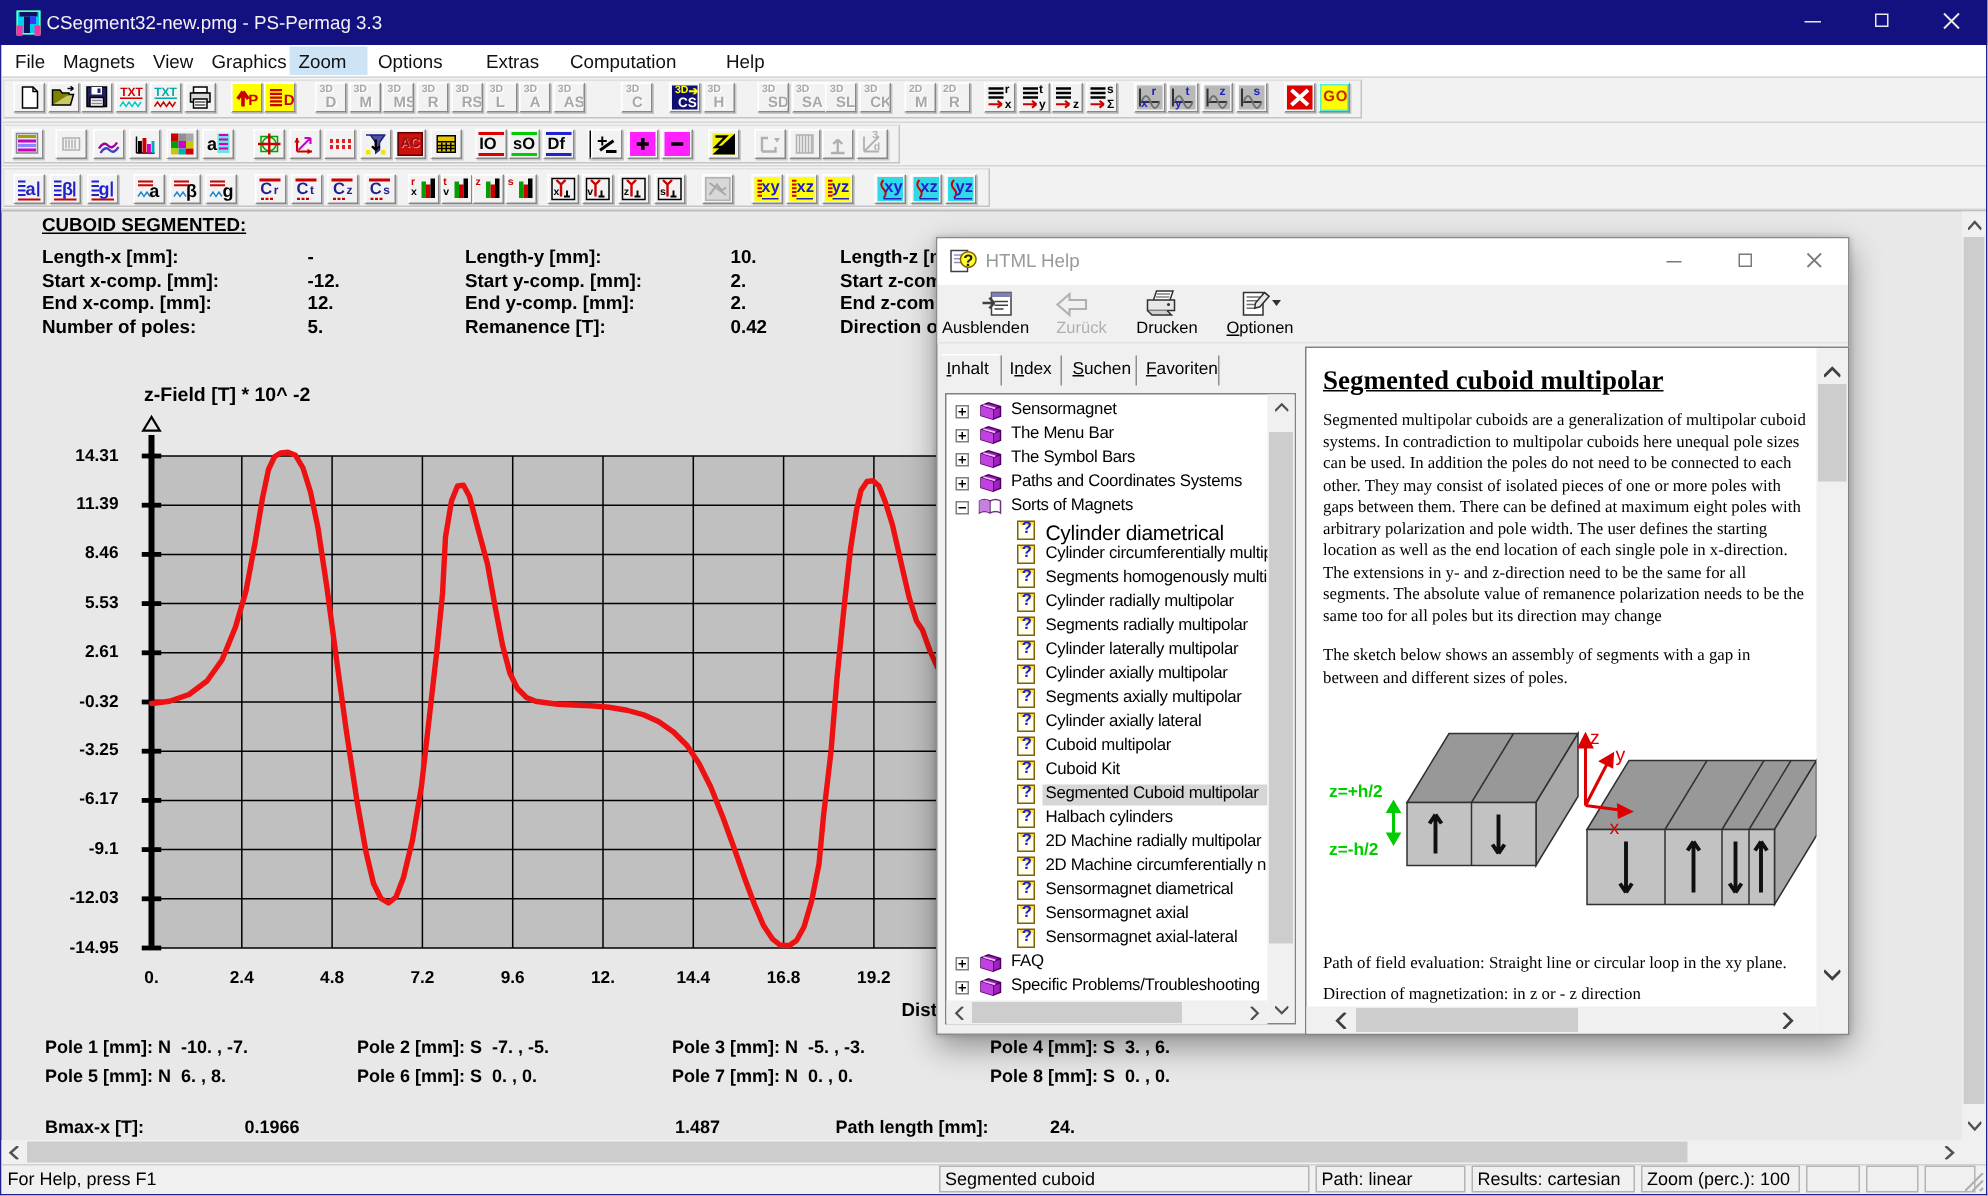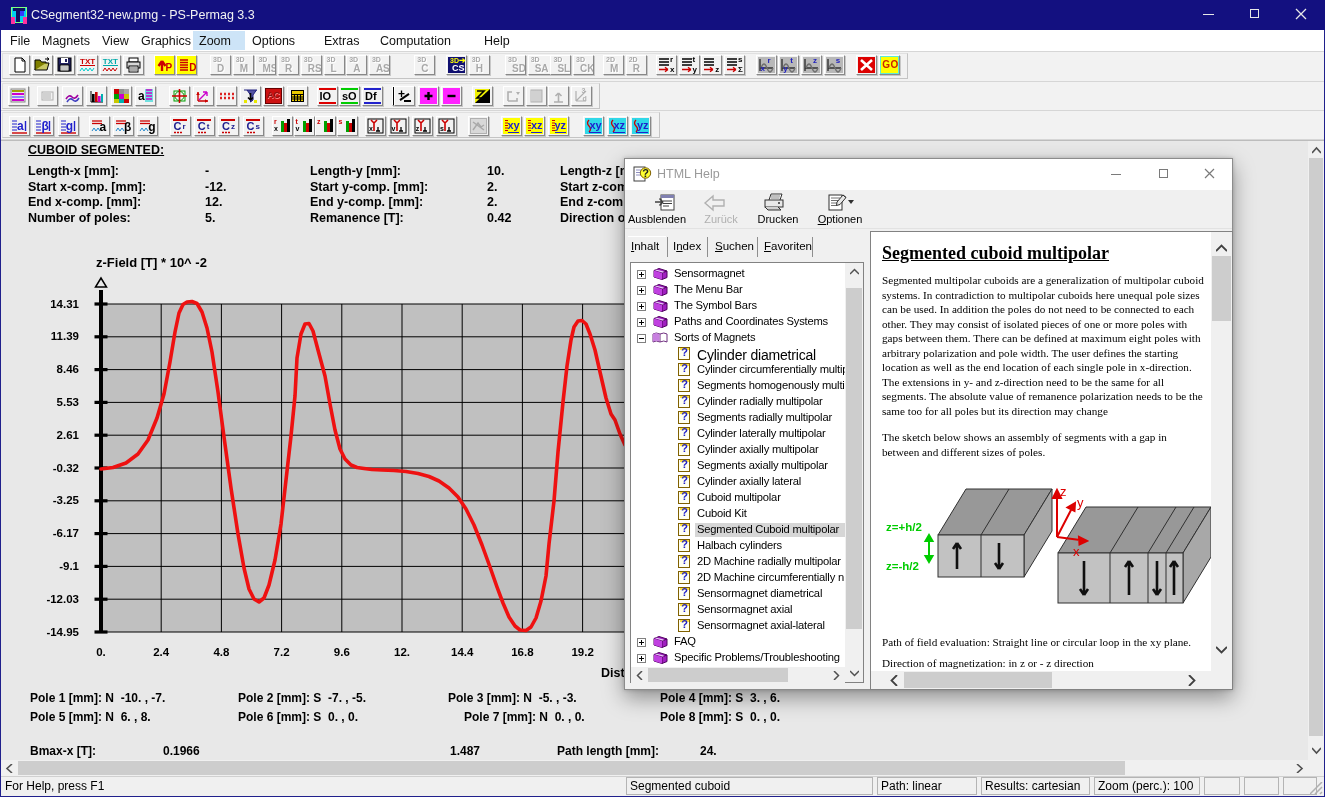--- a/index.html
+++ b/index.html
@@ -697,21 +697,21 @@
 <div class="abs" style="left:442.2px;top:646px;width:40px;text-align:center;font-family:'Liberation Sans', sans-serif;font-weight:bold;font-size:12.5px;color:#000;white-space:nowrap;font-size:11.5px;">14.4</div>
 <div class="abs" style="left:502.4px;top:646px;width:40px;text-align:center;font-family:'Liberation Sans', sans-serif;font-weight:bold;font-size:12.5px;color:#000;white-space:nowrap;font-size:11.5px;">16.8</div>
 <div class="abs" style="left:562.6px;top:646px;width:40px;text-align:center;font-family:'Liberation Sans', sans-serif;font-weight:bold;font-size:12.5px;color:#000;white-space:nowrap;font-size:11.5px;">19.2</div>
 <div class="abs" style="left:601px;top:666px;font-family:'Liberation Sans', sans-serif;font-weight:bold;font-size:12.5px;color:#000;white-space:nowrap;font-size:12.5px;">Distance [mm]</div>
 <div class="abs" style="left:30px;top:691px;font-family:'Liberation Sans', sans-serif;font-weight:bold;font-size:12.5px;color:#000;white-space:nowrap;font-size:12px;">Pole 1 [mm]: N&nbsp; -10. , -7.</div>
 <div class="abs" style="left:238px;top:691px;font-family:'Liberation Sans', sans-serif;font-weight:bold;font-size:12.5px;color:#000;white-space:nowrap;font-size:12px;">Pole 2 [mm]: S&nbsp; -7. , -5.</div>
 <div class="abs" style="left:448px;top:691px;font-family:'Liberation Sans', sans-serif;font-weight:bold;font-size:12.5px;color:#000;white-space:nowrap;font-size:12px;">Pole 3 [mm]: N&nbsp; -5. , -3.</div>
 <div class="abs" style="left:660px;top:691px;font-family:'Liberation Sans', sans-serif;font-weight:bold;font-size:12.5px;color:#000;white-space:nowrap;font-size:12px;">Pole 4 [mm]: S&nbsp; 3. , 6.</div>
 <div class="abs" style="left:30px;top:710px;font-family:'Liberation Sans', sans-serif;font-weight:bold;font-size:12.5px;color:#000;white-space:nowrap;font-size:12px;">Pole 5 [mm]: N&nbsp; 6. , 8.</div>
 <div class="abs" style="left:238px;top:710px;font-family:'Liberation Sans', sans-serif;font-weight:bold;font-size:12.5px;color:#000;white-space:nowrap;font-size:12px;">Pole 6 [mm]: S&nbsp; 0. , 0.</div>
-<div class="abs" style="left:448px;top:710px;font-family:'Liberation Sans', sans-serif;font-weight:bold;font-size:12.5px;color:#000;white-space:nowrap;font-size:12px;margin-left:16px;">Pole 7 [mm]: N&nbsp; 0. , 0.</div>
+<div class="abs" style="left:448px;top:710px;font-family:'Liberation Sans', sans-serif;font-weight:bold;font-size:12.5px;color:#000;white-space:nowrap;font-size:12px;">Pole 7 [mm]: N&nbsp; 0. , 0.</div>
 <div class="abs" style="left:660px;top:710px;font-family:'Liberation Sans', sans-serif;font-weight:bold;font-size:12.5px;color:#000;white-space:nowrap;font-size:12px;">Pole 8 [mm]: S&nbsp; 0. , 0.</div>
 <div class="abs" style="left:30px;top:744px;font-family:'Liberation Sans', sans-serif;font-weight:bold;font-size:12.5px;color:#000;white-space:nowrap;font-size:12px;">Bmax-x [T]:</div>
 <div class="abs" style="left:163px;top:744px;font-family:'Liberation Sans', sans-serif;font-weight:bold;font-size:12.5px;color:#000;white-space:nowrap;font-size:12px;">0.1966</div>
 <div class="abs" style="left:313px;top:744px;font-family:'Liberation Sans', sans-serif;font-weight:bold;font-size:12.5px;color:#000;white-space:nowrap;font-size:12px;margin-top:24px;">Iv-x [Tmm]:</div>
 <div class="abs" style="left:450px;top:744px;font-family:'Liberation Sans', sans-serif;font-weight:bold;font-size:12.5px;color:#000;white-space:nowrap;font-size:12px;">1.487</div>
 <div class="abs" style="left:557px;top:744px;font-family:'Liberation Sans', sans-serif;font-weight:bold;font-size:12.5px;color:#000;white-space:nowrap;font-size:12px;">Path length [mm]:</div>
 <div class="abs" style="left:700px;top:744px;font-family:'Liberation Sans', sans-serif;font-weight:bold;font-size:12.5px;color:#000;white-space:nowrap;font-size:12px;">24.</div>
 <div class="abs" style="left:1px;top:760px;width:1308px;height:16px;background:#f0f0f0;"></div>
 <svg class="abs" style="left:5px;top:764px;" width="9" height="9">
     <path d="M7 0 L2 4.5 L7 9" stroke="#505050" stroke-width="1.6" fill="none"></path>

